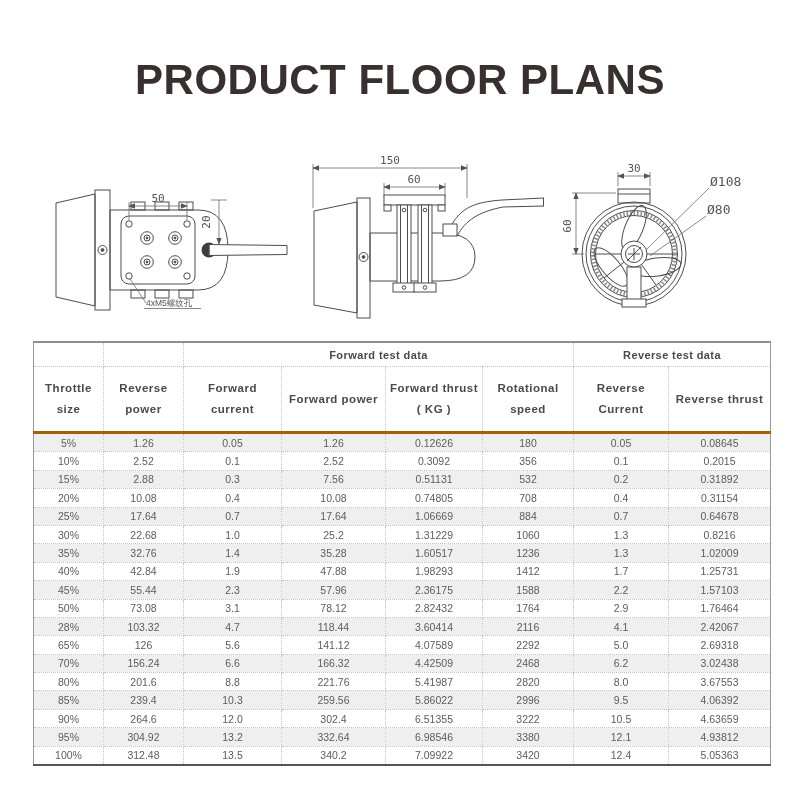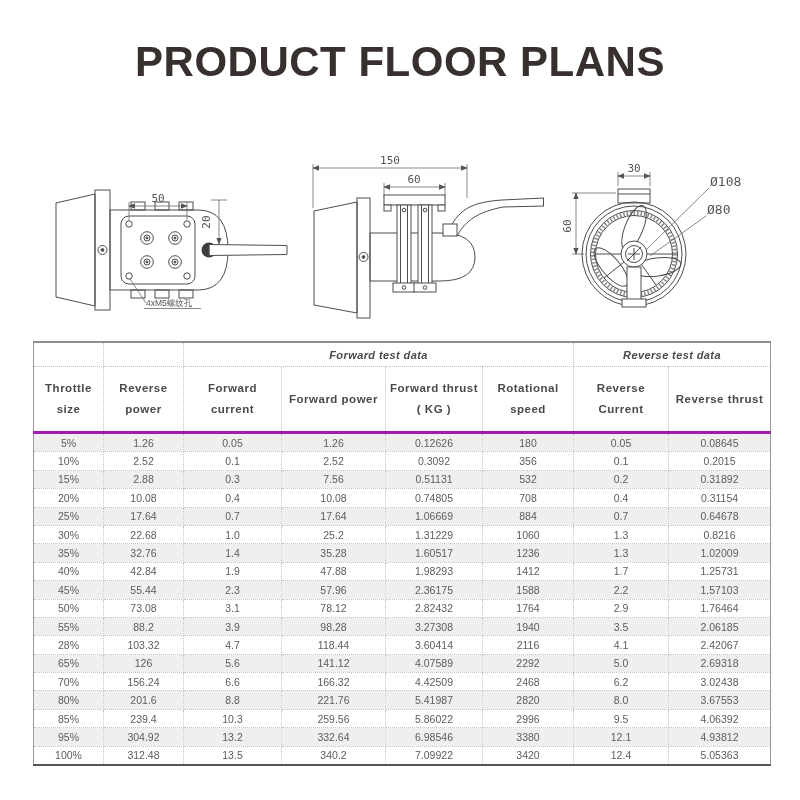--- a/index.html
+++ b/index.html
@@ -2,21 +2,21 @@
 <html><head>
 <meta charset="utf-8">
 <style>
   html,body{margin:0;padding:0;}
   body{
     width:800px;height:800px;background:#ffffff;position:relative;overflow:hidden;
     font-family:"Liberation Sans",sans-serif;
   }
   
   .page-title{
-    position:absolute;top:38px;left:0;width:800px;margin:0;
+    position:absolute;top:56px;left:0;width:800px;margin:0;
     text-align:center;font-size:42px;font-weight:800;letter-spacing:.5px;
     color:#37302f;
   }
   
   .drawings{position:absolute;left:0;top:128px;width:800px;height:212px;}
   .drawings svg{position:absolute;display:block;}
   #svg-top-view{left:35px;top:22px;width:265px;height:180px;}
   #svg-side-view{left:290px;top:12px;width:255px;height:195px;}
   #svg-front-view{left:558px;top:22px;width:220px;height:180px;}
   .lineart{stroke:#4c4c4c;stroke-width:1;fill:none;}
@@ -36,26 +36,26 @@
     position:absolute;left:33px;top:341px;width:737px;
     border-collapse:collapse;table-layout:fixed;
     font-size:10.5px;color:#5c5c5c;
     border:1px solid #9a9a9a;border-top:2px solid #8f8f8f;
   }
   .spec-table th,.spec-table td{
     border:1px dotted #c3c3c3;text-align:center;vertical-align:middle;
     overflow:hidden;white-space:normal;padding:0 2px;
   }
   .spec-table thead tr.group-row th{
-    height:23px;font-size:11px;font-weight:bold;color:#4a4a4a;letter-spacing:.4px;font-style:italic;
+    height:23px;font-size:11px;font-weight:bold;color:#4a4a4a;letter-spacing:.4px;
   }
   .spec-table thead tr.cols-row th{
     height:64px;font-size:11.5px;font-weight:bold;color:#4a4a4a;
     letter-spacing:.5px;line-height:1.8;
-    border-bottom:3px solid #a21caf;
+    border-bottom:3px solid #a16207;
   }
   .spec-table tbody td{height:17.4px;padding:0;}
   
   .spec-table tbody tr:nth-child(odd){background:#efefef;}
   .spec-table tbody tr:last-child td{border-bottom:2px solid #555555;}
 </style>
 </head>
 <body>
 
 <h1 class="page-title">PRODUCT FLOOR PLANS</h1>
@@ -368,30 +368,20 @@
         <td>50%</td>
         <td>73.08</td>
         <td>3.1</td>
         <td>78.12</td>
         <td>2.82432</td>
         <td>1764</td>
         <td>2.9</td>
         <td>1.76464</td>
       </tr>
 
-      <tr>
-        <td>55%</td>
-        <td>88.2</td>
-        <td>3.9</td>
-        <td>98.28</td>
-        <td>3.27308</td>
-        <td>1940</td>
-        <td>3.5</td>
-        <td>2.06185</td>
-      </tr>
 
       <tr>
         <td>28%</td>
         <td>103.32</td>
         <td>4.7</td>
         <td>118.44</td>
         <td>3.60414</td>
         <td>2116</td>
         <td>4.1</td>
         <td>2.42067</td>
@@ -435,20 +425,30 @@
         <td>85%</td>
         <td>239.4</td>
         <td>10.3</td>
         <td>259.56</td>
         <td>5.86022</td>
         <td>2996</td>
         <td>9.5</td>
         <td>4.06392</td>
       </tr>
 
+      <tr>
+        <td>90%</td>
+        <td>264.6</td>
+        <td>12.0</td>
+        <td>302.4</td>
+        <td>6.51355</td>
+        <td>3222</td>
+        <td>10.5</td>
+        <td>4.63659</td>
+      </tr>
 
       <tr>
         <td>95%</td>
         <td>304.92</td>
         <td>13.2</td>
         <td>332.64</td>
         <td>6.98546</td>
         <td>3380</td>
         <td>12.1</td>
         <td>4.93812</td>

